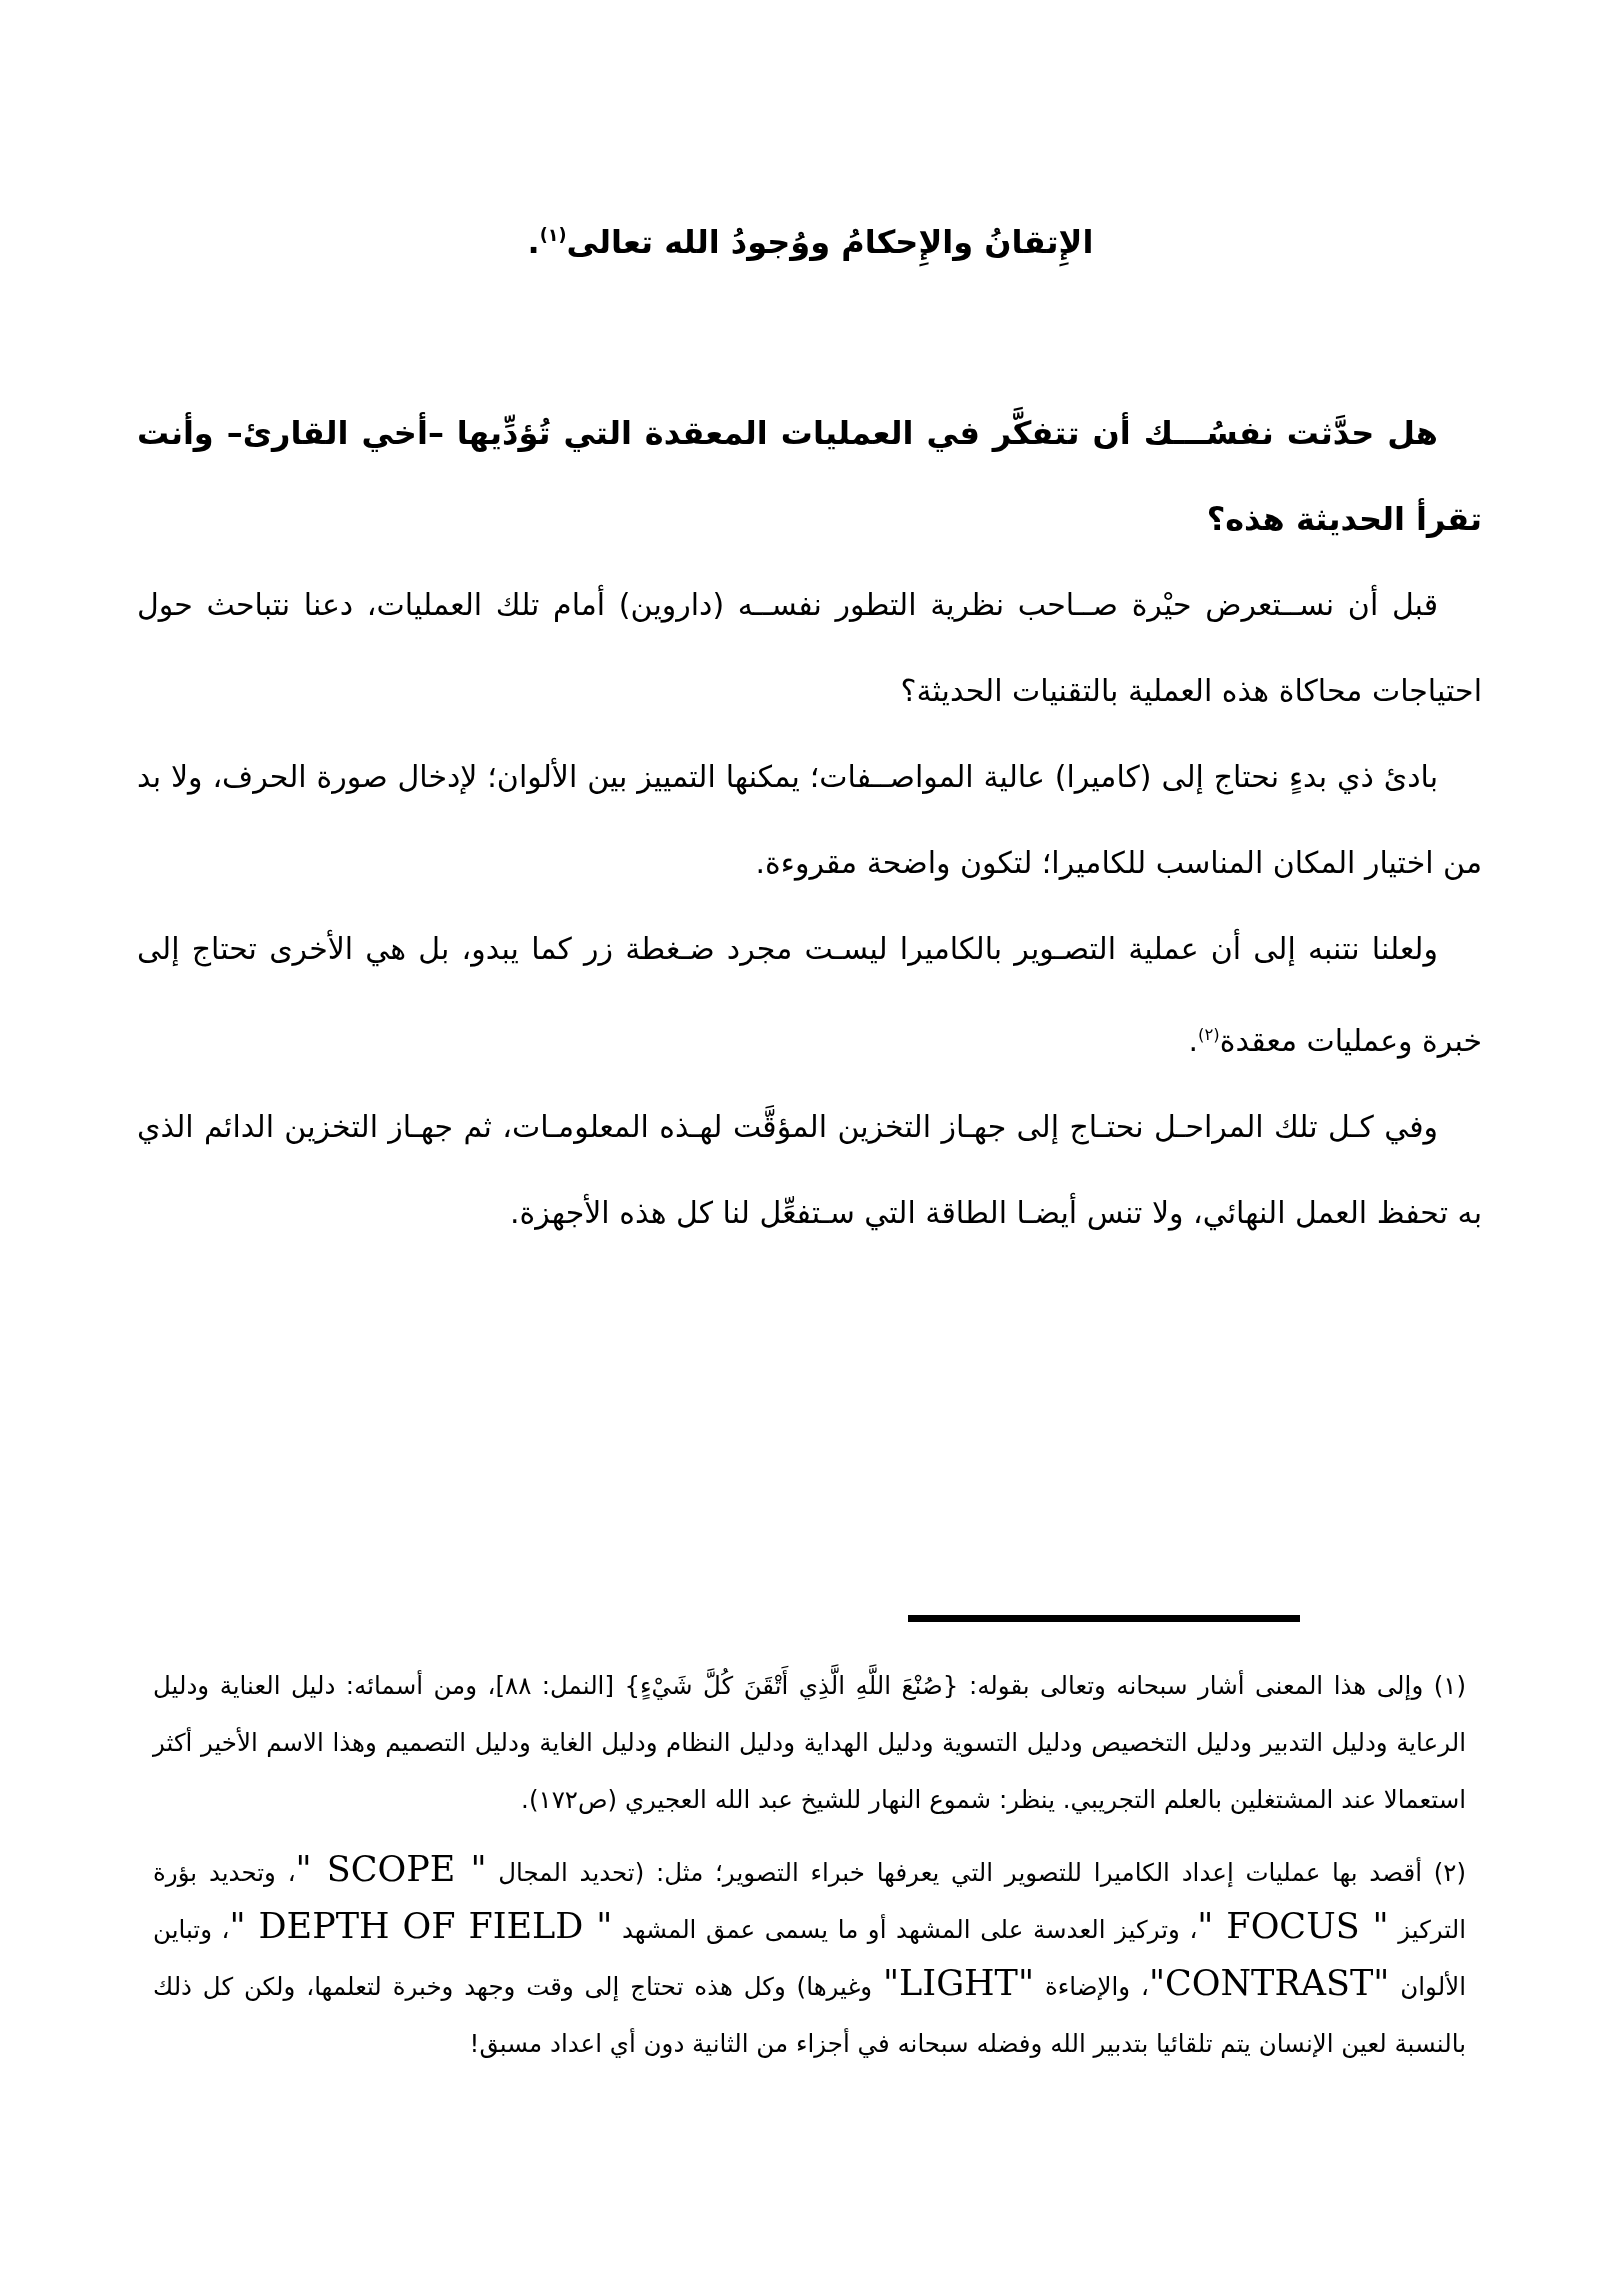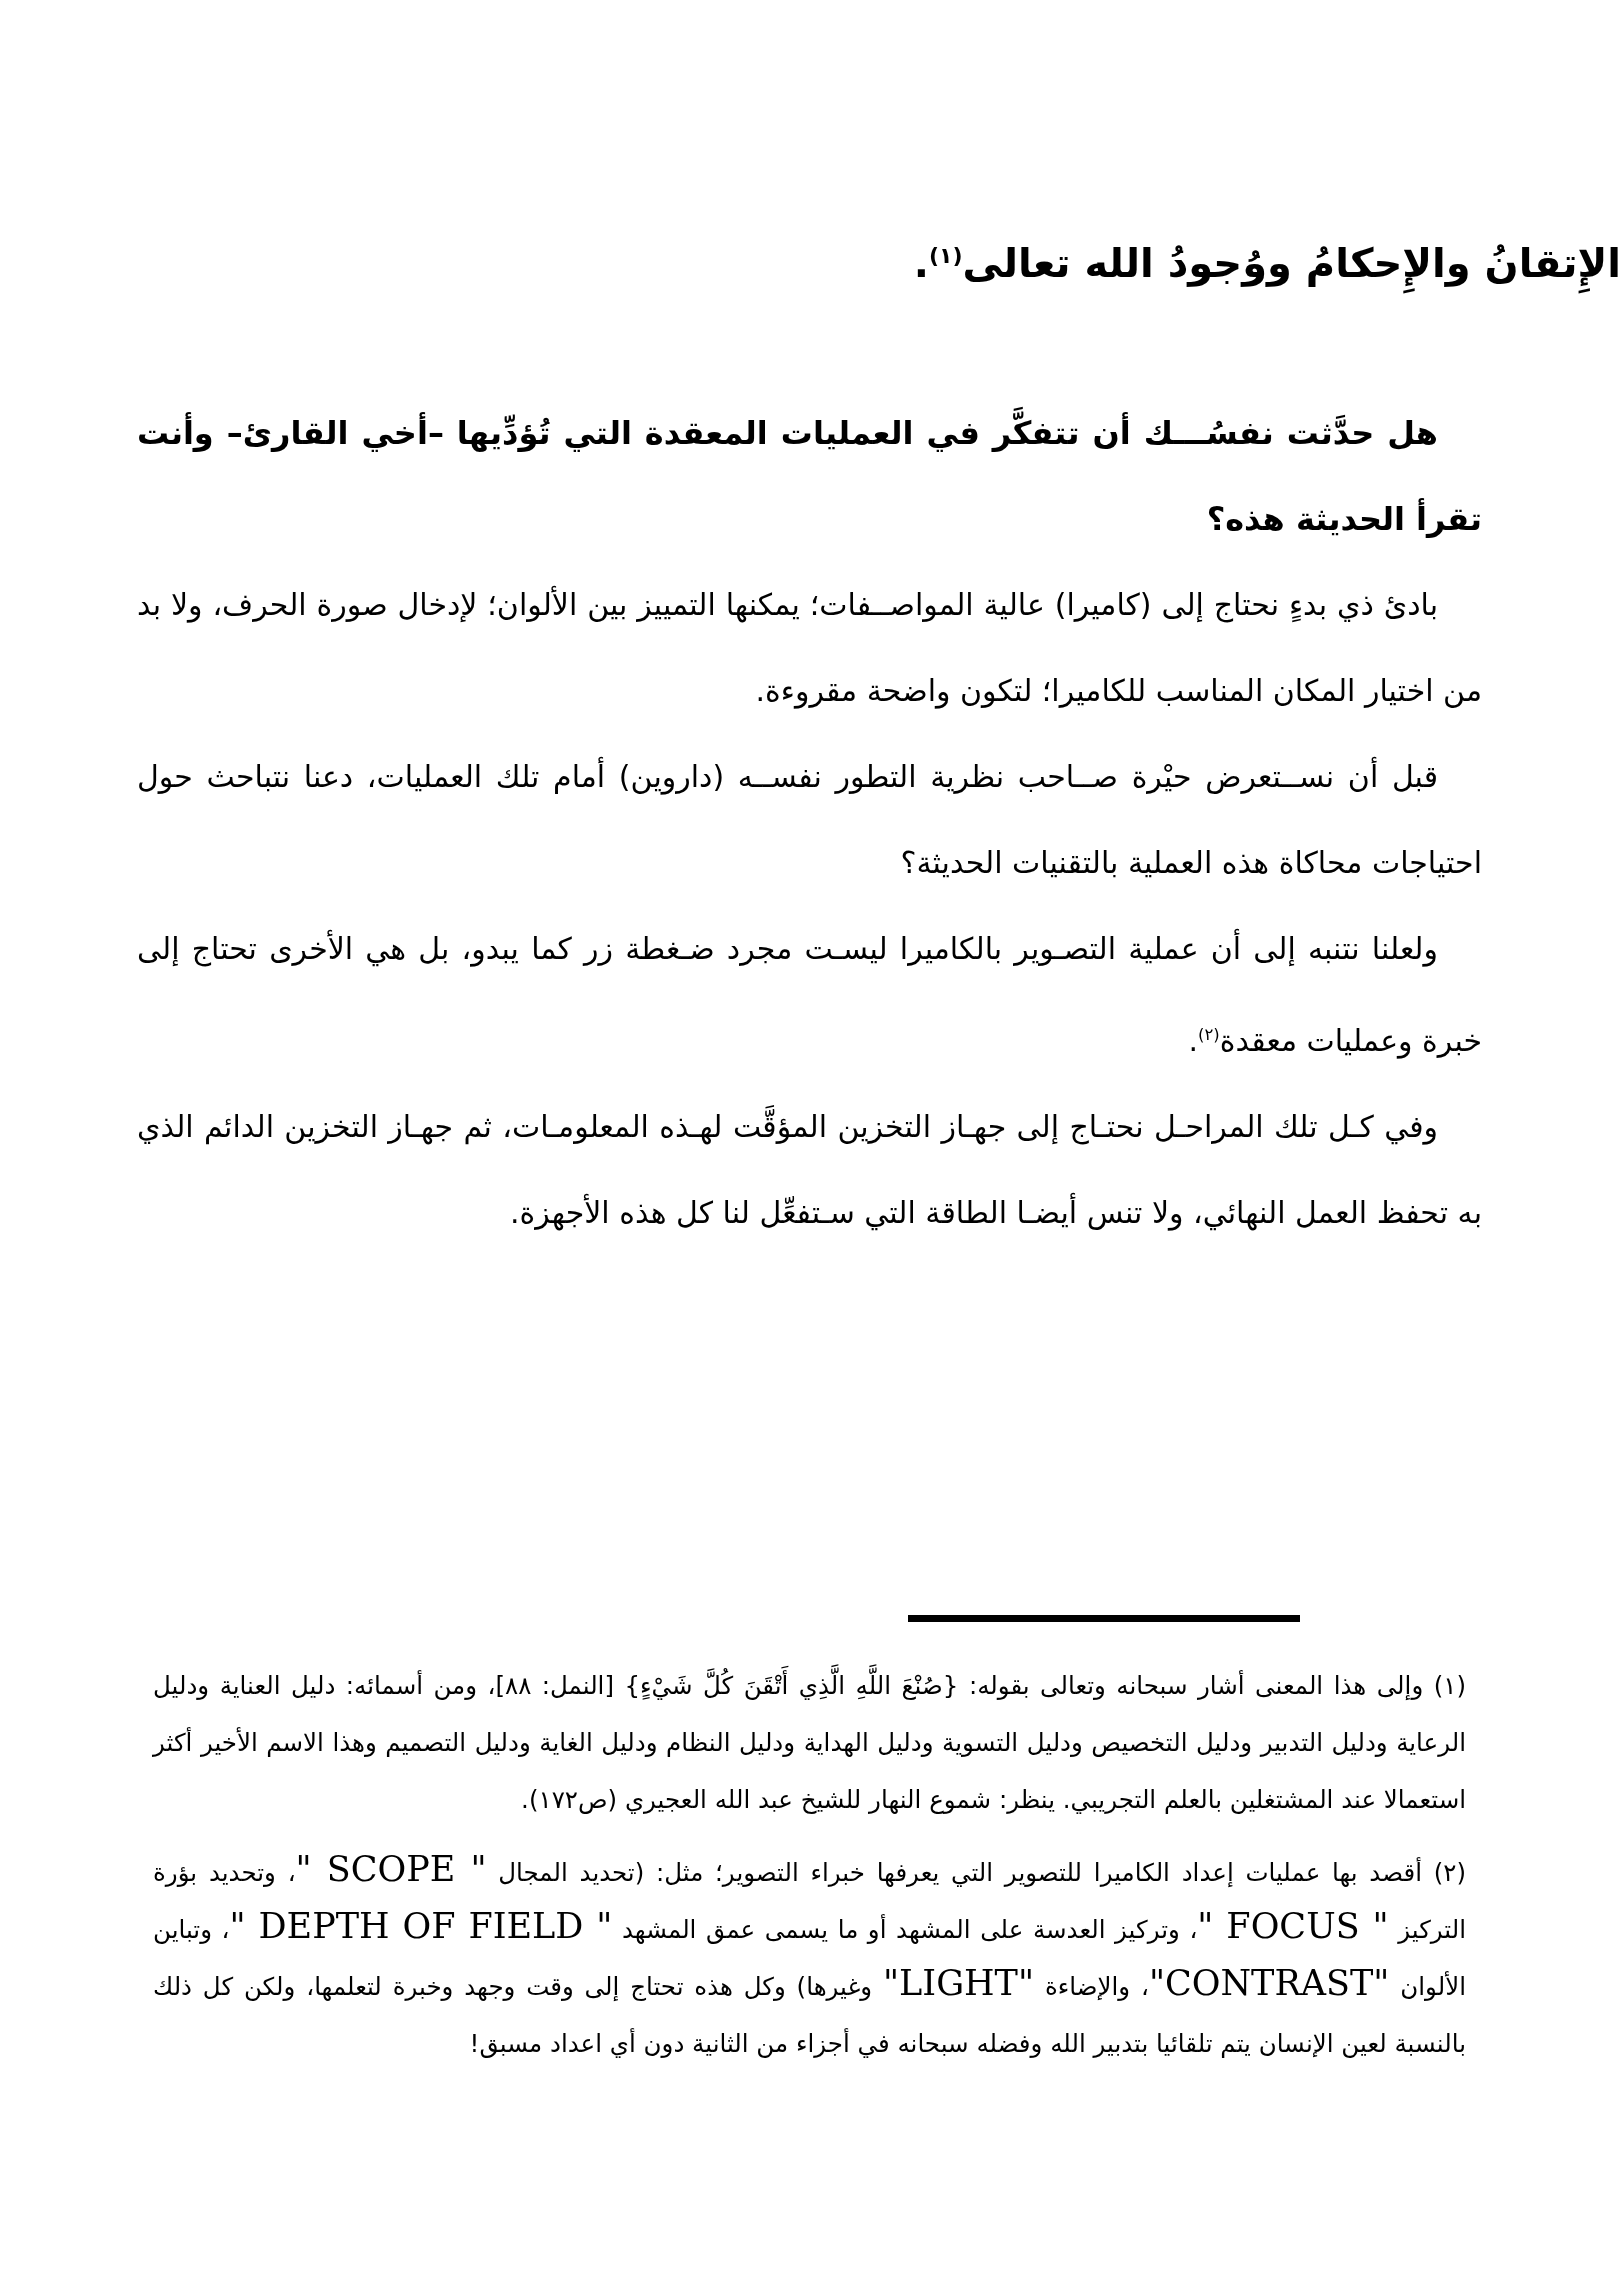--- a/index.html
+++ b/index.html
@@ -13,24 +13,25 @@
     height: 2293px;
     margin: 0 auto;
     background: #ffffff;
     color: #000000;
     direction: rtl;
     font-family: "DejaVu Sans", sans-serif;
     overflow: hidden;
   }
   .title {
     position: absolute;
-    top: 204px;
+    top: 196px;
     left: 0;
     right: 0;
-    font-size: 40px;
+    text-align: center;
+    font-size: 32px;
     font-weight: bold;
     line-height: 1.6;
   }
   .title sup {
     font-size: 0.55em;
     vertical-align: super;
     font-weight: bold;
   }
   .body-text {
     position: absolute;
@@ -84,22 +85,22 @@
 </style>
 </head>
 <body>
 
 <div class="page">
 
   <h1 class="title"><span>الإِتقانُ والإِحكامُ ووُجودُ الله تعالى</span><sup>(١)</sup><span>.</span></h1>
 
   <div class="body-text">
     <p class="lead"><span>هل حدَّثت نفسُـــك أن تتفكَّر في العمليات المعقدة التي تُؤدِّيها –أخي القارئ– وأنت تقرأ الحديثة هذه؟</span></p>
+    <p><span>قبل أن نســتعرض حيْرة صــاحب نظرية التطور نفســه (داروين) أمام تلك العمليات، دعنا نتباحث حول احتياجات محاكاة هذه العملية بالتقنيات الحديثة؟</span></p>
     <p><span>بادئ ذي بدءٍ نحتاج إلى (كاميرا) عالية المواصــفات؛ يمكنها التمييز بين الألوان؛ لإدخال صورة الحرف، ولا بد من اختيار المكان المناسب للكاميرا؛ لتكون واضحة مقروءة.</span></p>
-    <p><span>قبل أن نســتعرض حيْرة صــاحب نظرية التطور نفســه (داروين) أمام تلك العمليات، دعنا نتباحث حول احتياجات محاكاة هذه العملية بالتقنيات الحديثة؟</span></p>
     <p><span>ولعلنا نتنبه إلى أن عملية التصـوير بالكاميرا ليسـت مجرد ضـغطة زر كما يبدو، بل هي الأخرى تحتاج إلى خبرة وعمليات معقدة</span><sup>(٢)</sup><span>.</span></p>
     <p><span>وفي كـل تلك المراحـل نحتـاج إلى جهـاز التخزين المؤقَّت لهـذه المعلومـات، ثم جهـاز التخزين الدائم الذي به تحفظ العمل النهائي، ولا تنس أيضـا الطاقة التي سـتفعِّل لنا كل هذه الأجهزة.</span></p>
   </div>
 
   <div class="footnote-sep"></div>
 
   <div class="footnotes">
     <p><span>(١) وإلى هذا المعنى أشار سبحانه وتعالى بقوله: {صُنْعَ اللَّهِ الَّذِي أَتْقَنَ كُلَّ شَيْءٍ} [النمل: ٨٨]، ومن أسمائه: دليل العناية ودليل الرعاية ودليل التدبير ودليل التخصيص ودليل التسوية ودليل الهداية ودليل النظام ودليل الغاية ودليل التصميم وهذا الاسم الأخير أكثر استعمالا عند المشتغلين بالعلم التجريبي. ينظر: شموع النهار للشيخ عبد الله العجيري (ص١٧٢).</span></p>
     <p><span>(٢) أقصد بها عمليات إعداد الكاميرا للتصوير التي يعرفها خبراء التصوير؛ مثل: (تحديد المجال </span><span class="en" dir="ltr">" SCOPE "</span><span>، وتحديد بؤرة التركيز </span><span class="en" dir="ltr">" FOCUS "</span><span>، وتركيز العدسة على المشهد أو ما يسمى عمق المشهد </span><span class="en" dir="ltr">" DEPTH OF FIELD "</span><span>، وتباين الألوان </span><span class="en" dir="ltr">"CONTRAST"</span><span>، والإضاءة </span><span class="en" dir="ltr">"LIGHT"</span><span> وغيرها) وكل هذه تحتاج إلى وقت وجهد وخبرة لتعلمها، ولكن كل ذلك بالنسبة لعين الإنسان يتم تلقائيا بتدبير الله وفضله سبحانه في أجزاء من الثانية دون أي اعداد مسبق!</span></p>
   </div>

